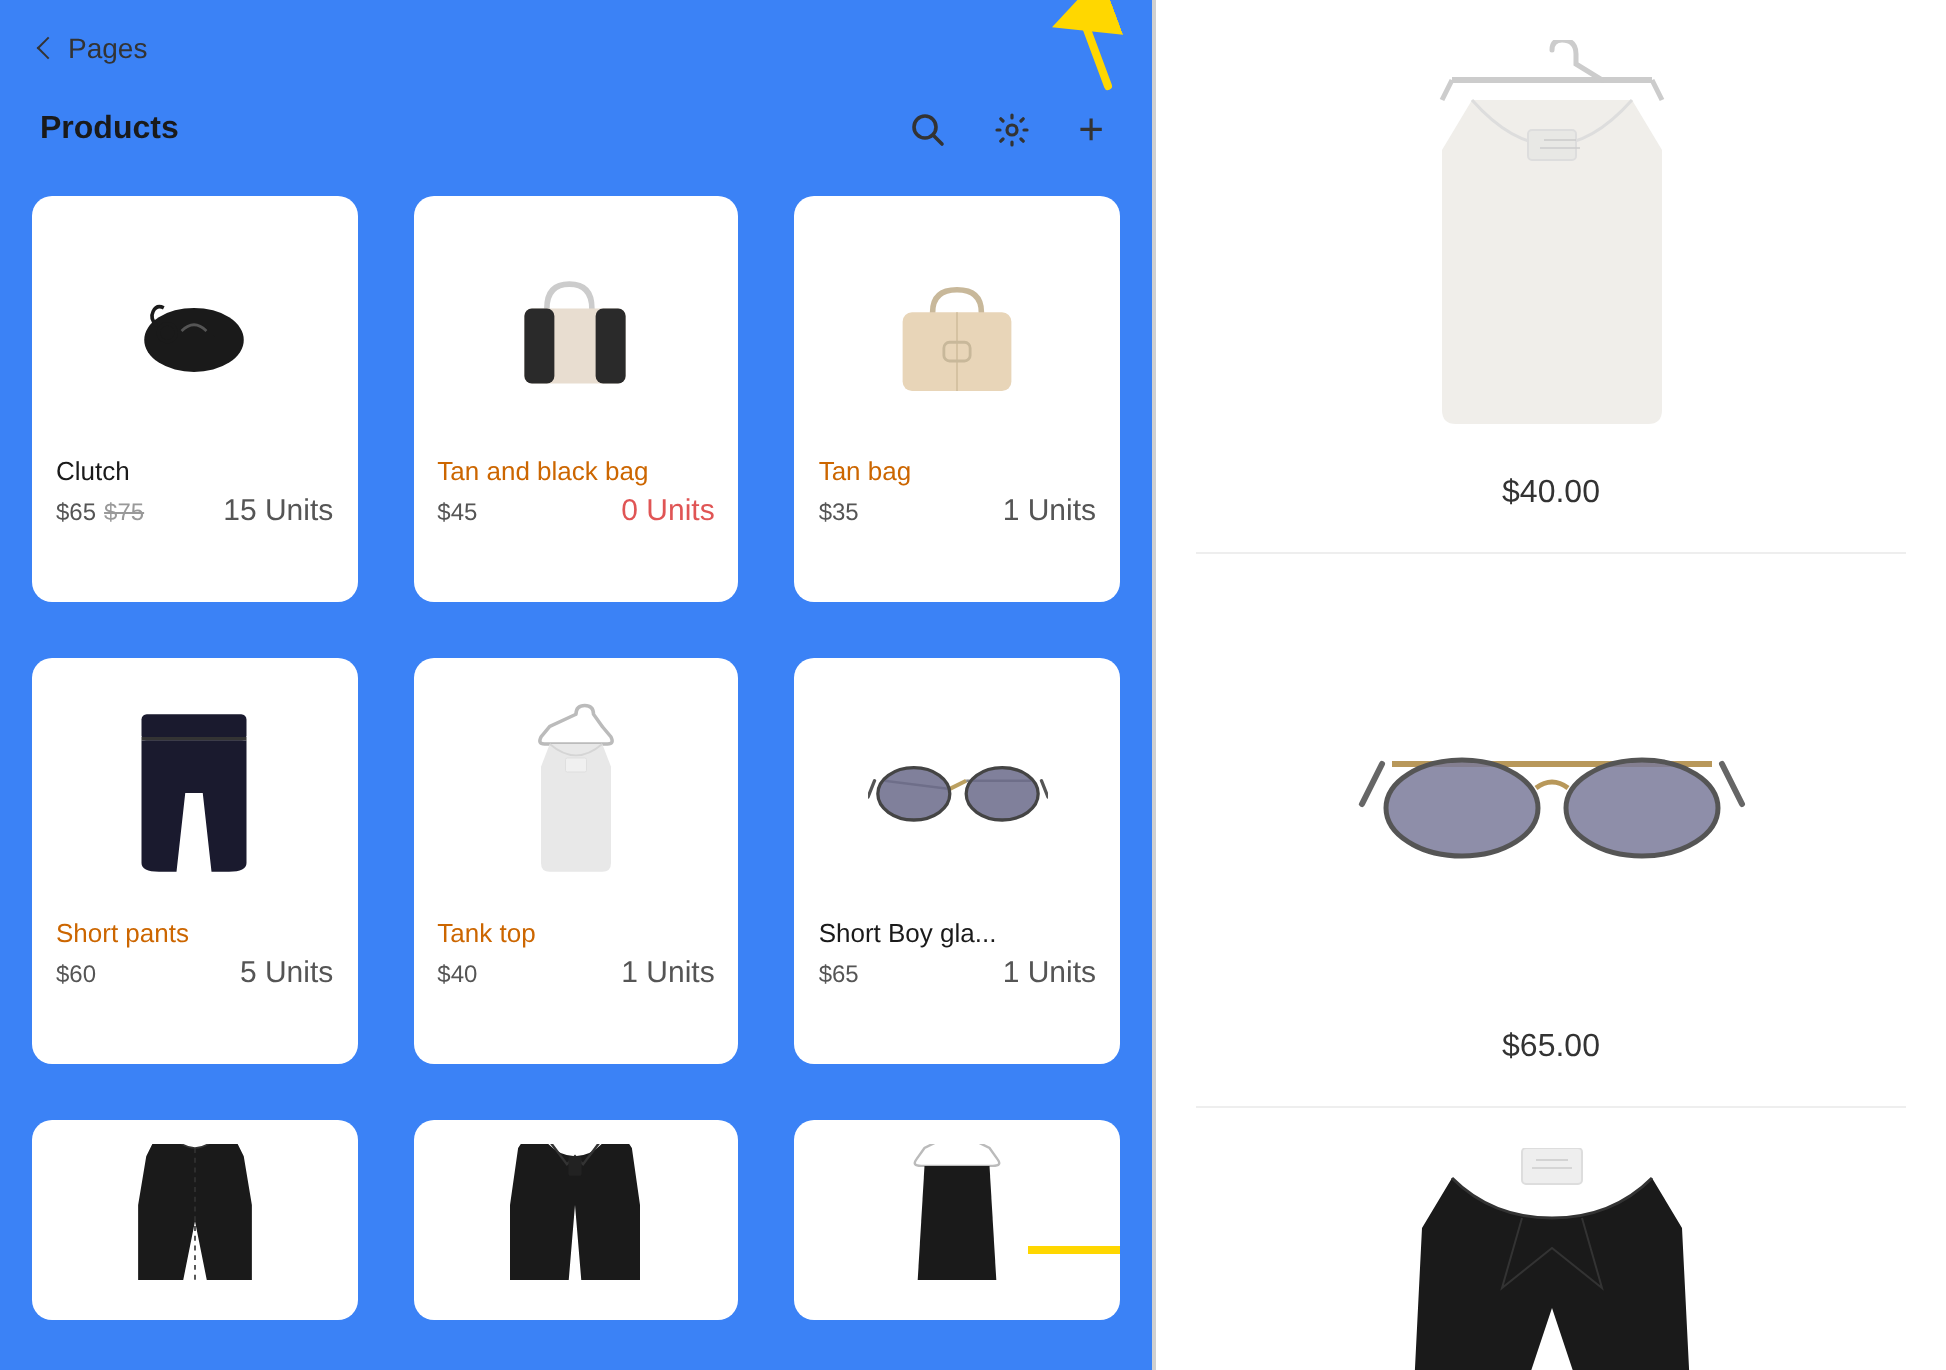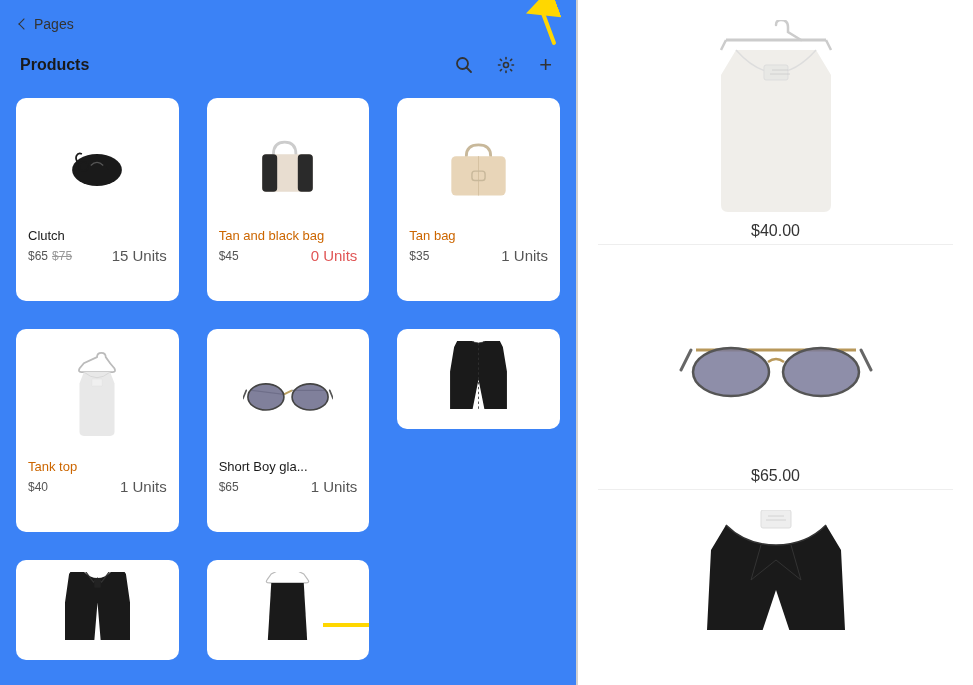--- a/index.html
+++ b/index.html
@@ -176,22 +176,22 @@
       align-items: center;
       padding: 20px;
       gap: 20px;
       overflow-y: auto;
     }
 
     .right-product-item {
       display: flex;
       flex-direction: column;
       align-items: center;
-      gap: 2px;
-      padding-bottom: 4px;
+      gap: 18px;
+      padding-bottom: 20px;
       border-bottom: 1px solid #eee;
       width: 100%;
     }
     .right-product-item:last-child {
       border-bottom: none;
     }
 
     .right-product-image {
       display: flex;
       align-items: center;
@@ -294,20 +294,34 @@
           <rect x="38" y="46" width="14" height="10" rx="3" fill="none" stroke="#c8b89a" stroke-width="1.5"></rect>
         </svg>
       </div>
       <div class="product-name">Tan bag</div>
       <div class="product-pricing">
         <span class="product-price">$35</span>
         <span class="product-units">1 Units</span>
       </div>
     </div>
 
+    <div class="product-card">
+      <div class="product-image-area">
+        <svg viewBox="0 0 80 100" width="70" height="95">
+          <rect x="10" y="5" width="60" height="15" rx="3" fill="#1a1a2e"></rect>
+          <rect x="10" y="18" width="60" height="2" fill="#333"></rect>
+          <path d="M10 20 L10 90 Q10 95 20 95 L30 95 L35 50 L45 50 L50 95 L60 95 Q70 95 70 90 L70 20 Z" fill="#1a1a2e"></path>
+        </svg>
+      </div>
+      <div class="product-name">Short pants</div>
+      <div class="product-pricing">
+        <span class="product-price">$60</span>
+        <span class="product-units">5 Units</span>
+      </div>
+    </div>
 
     <div class="product-card">
       <div class="product-image-area">
         <svg viewBox="0 0 80 100" width="70" height="95">
 
           <path d="M40 5 Q40 0 45 0 Q50 0 50 5 L55 12" fill="none" stroke="#bbb" stroke-width="2" stroke-linecap="round"></path>
           <path d="M40 5 L25 12 L20 18 Q18 22 22 22 L58 22 Q62 22 60 18 L55 12" fill="none" stroke="#bbb" stroke-width="2"></path>
 
           <path d="M25 22 L20 35 L20 90 Q20 95 25 95 L55 95 Q60 95 60 90 L60 35 L55 22 Z" fill="#e8e8e8"></path>
 

